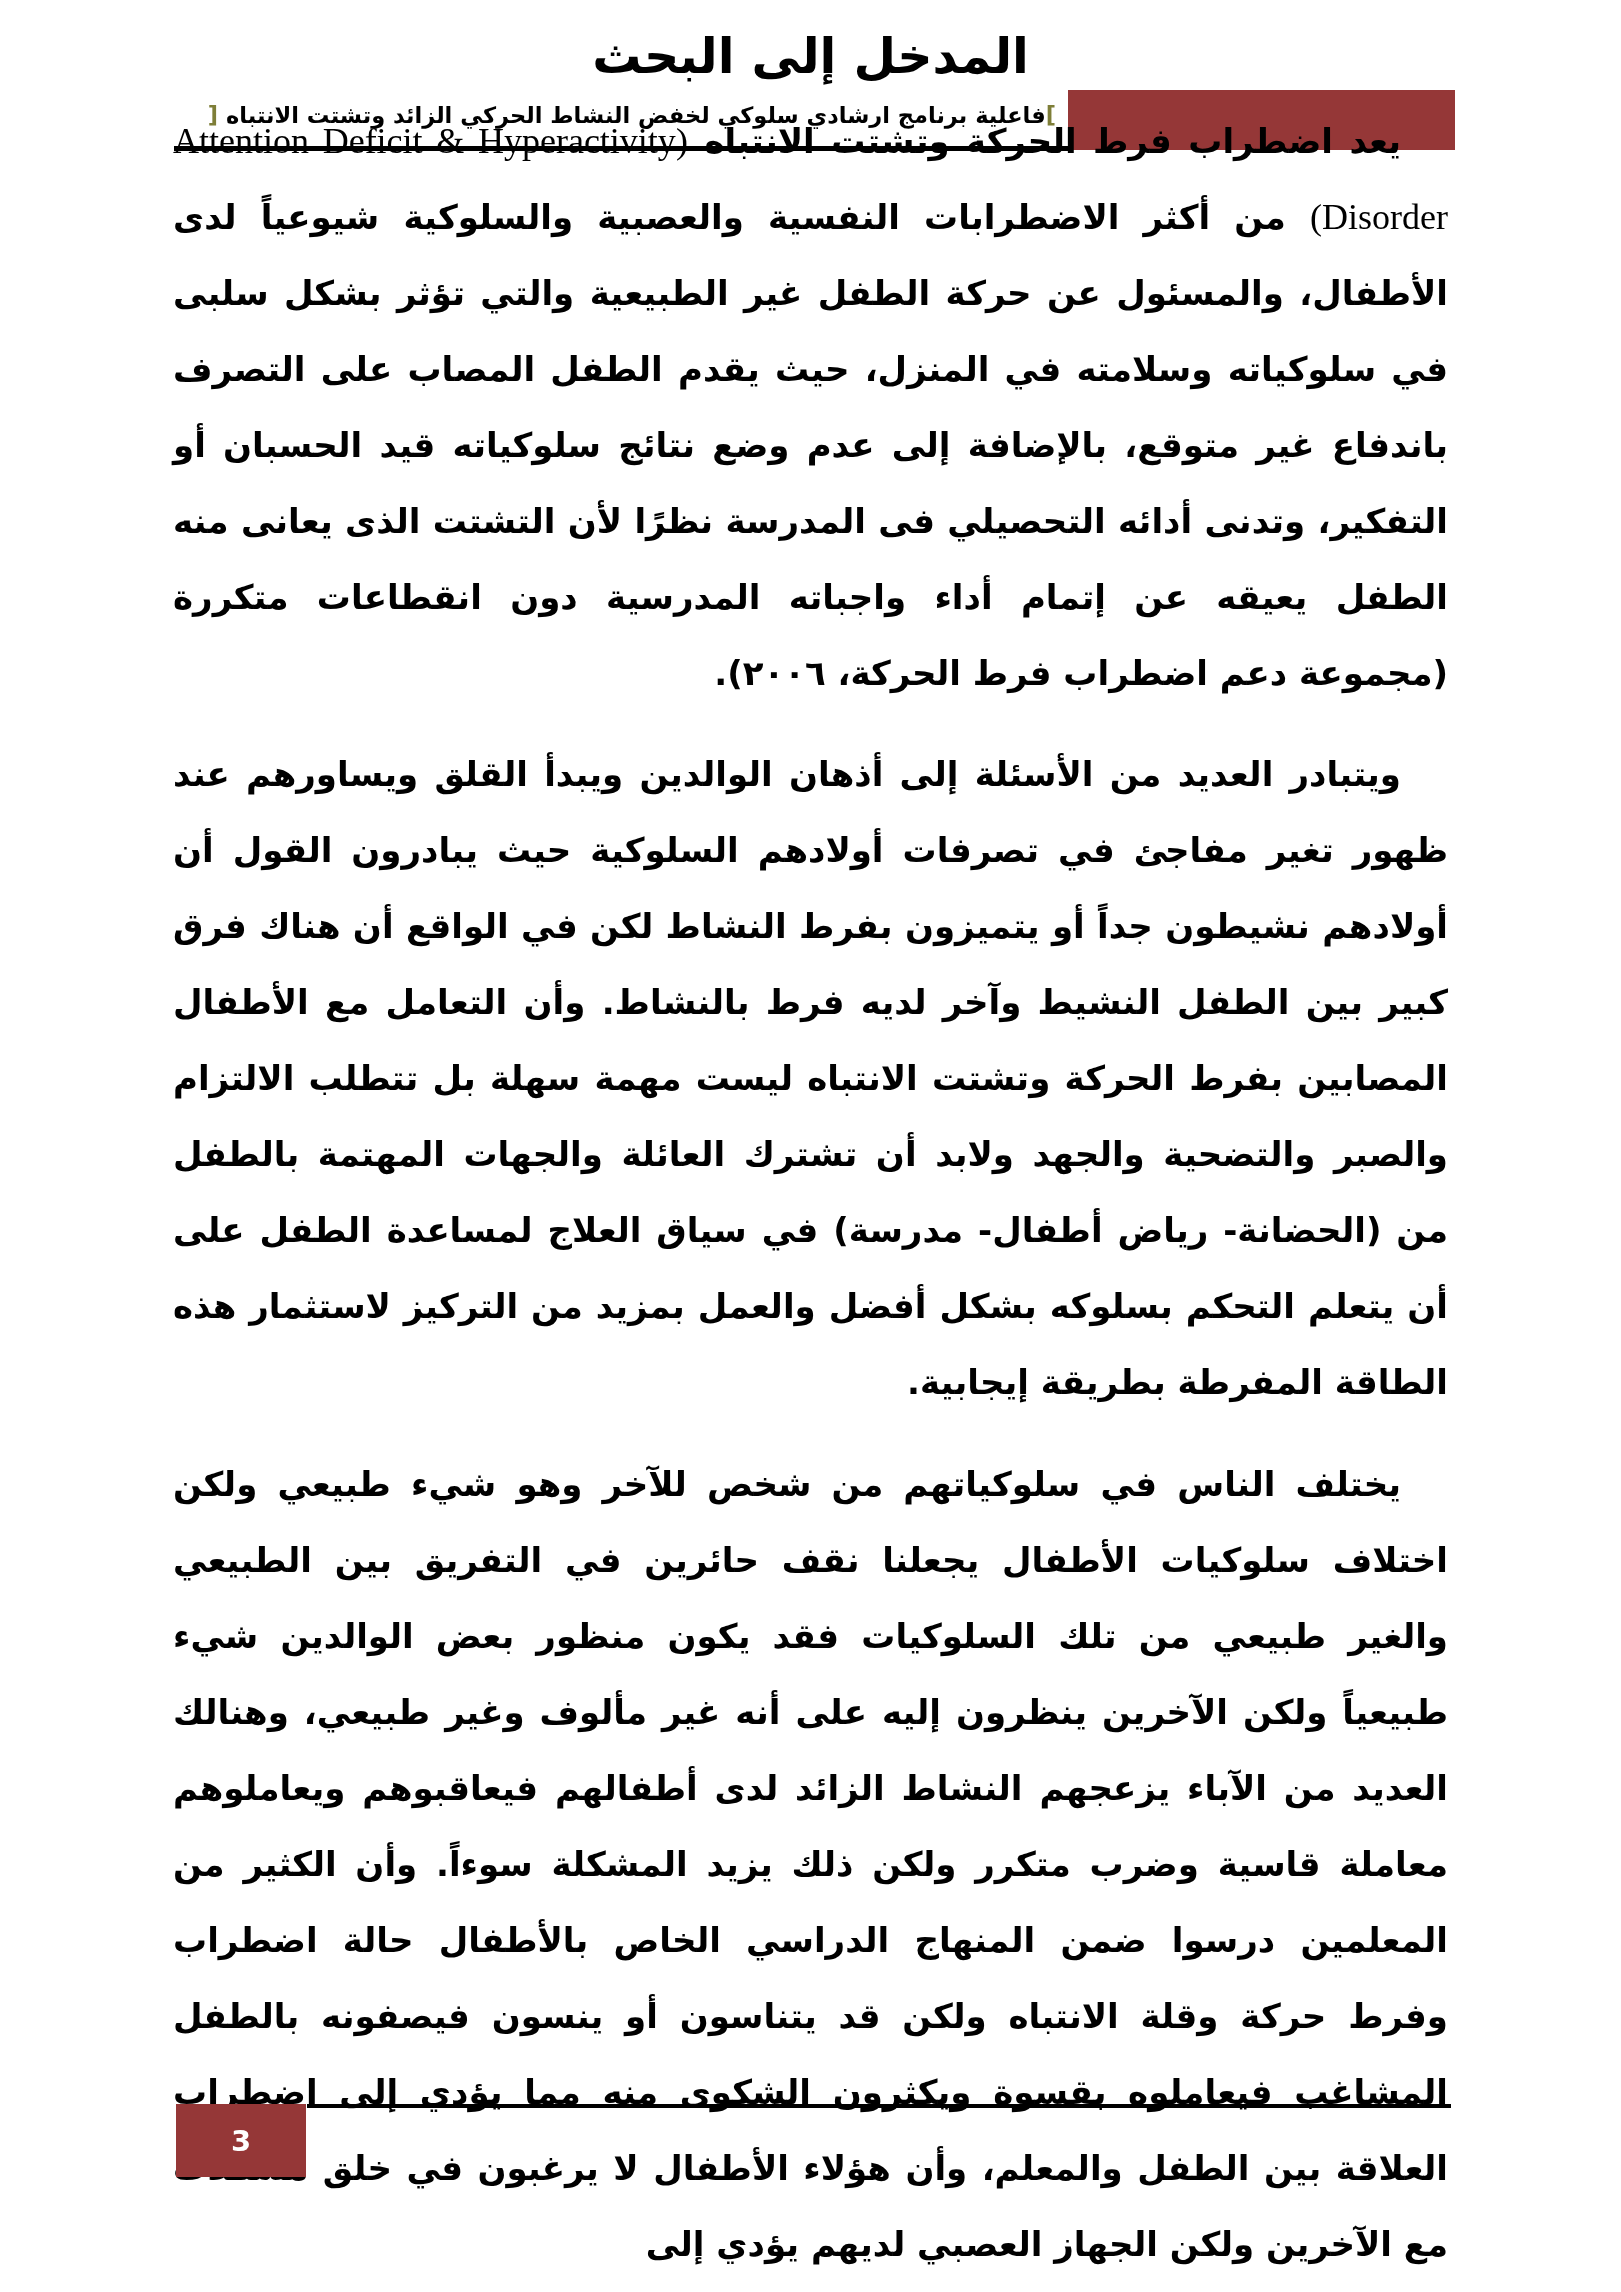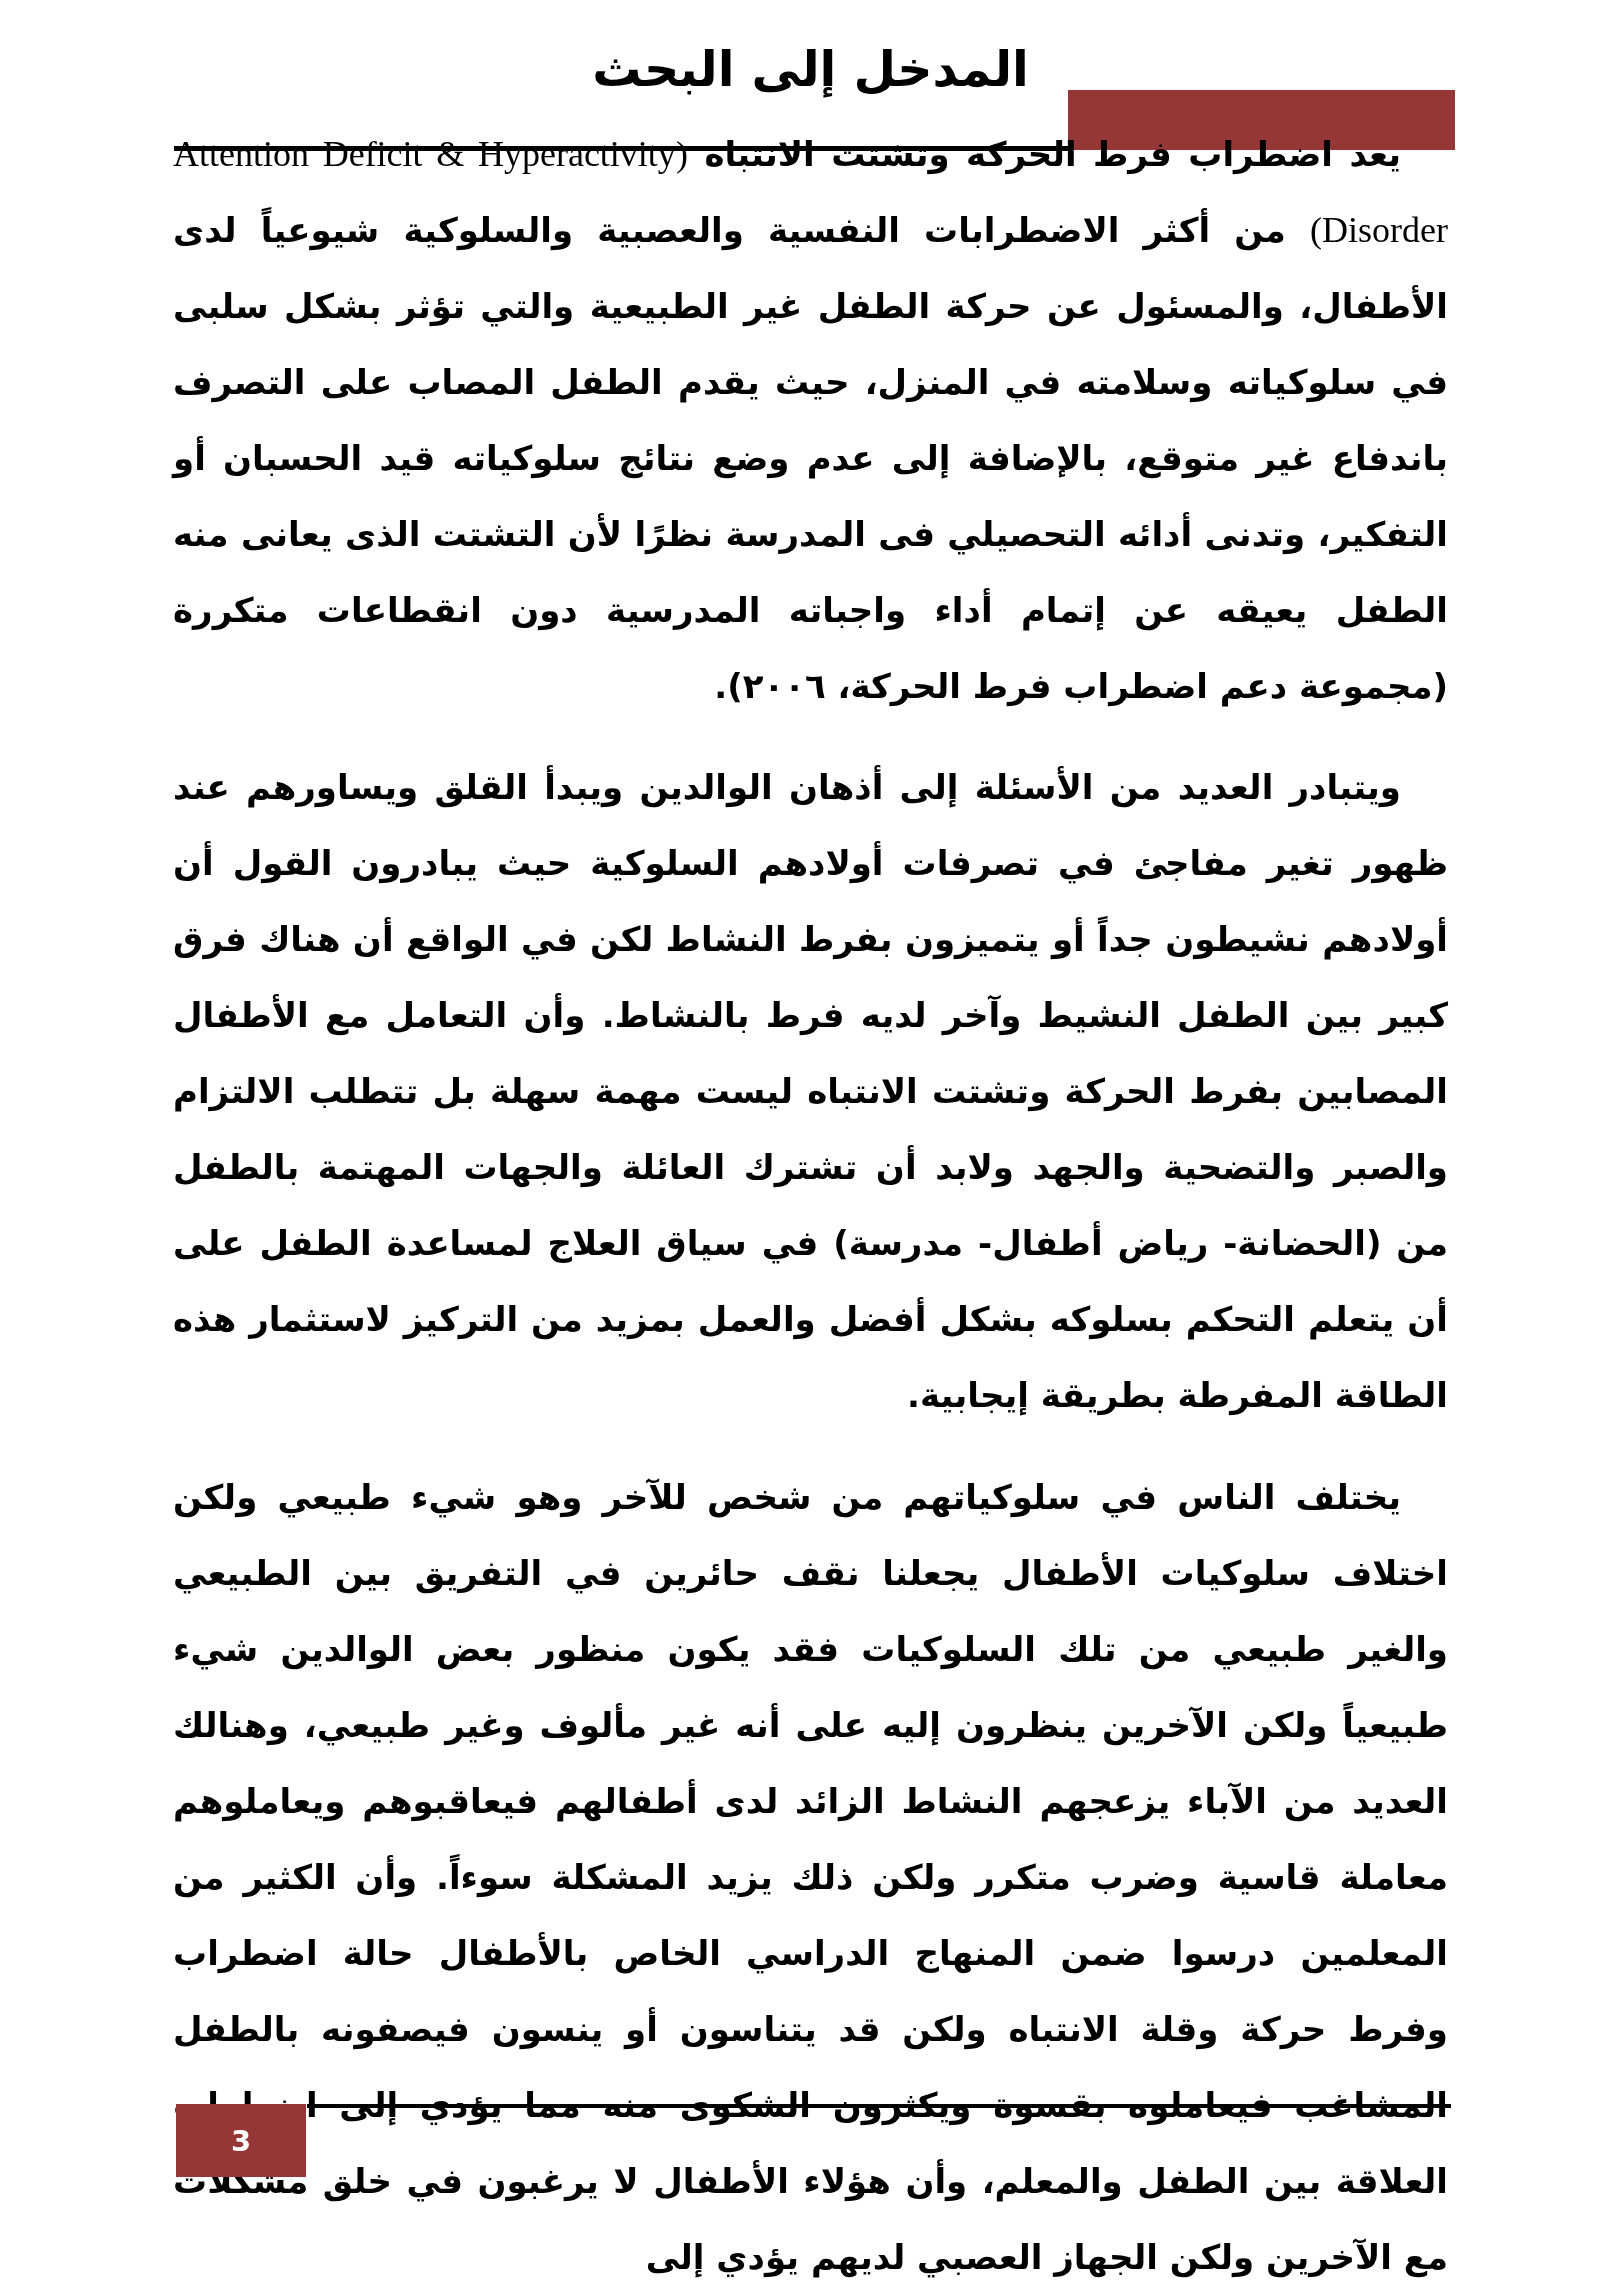--- a/index.html
+++ b/index.html
@@ -28,21 +28,21 @@
 
   
   .content{
     position:absolute;left:173px;right:173px;top:0;direction:rtl;
   }
   .chapter-title{
     margin:192px 0 0 0;text-align:center;
     font-size:53px;font-weight:bold;
   }
   .chapter-subtitle{
-    margin:41px 0 0 0;text-align:center;
+    margin:28px 0 0 0;text-align:center;
     font-size:49px;font-weight:bold;
   }
   .section-heading{
     margin:35px 0 0 0;text-align:right;
     font-size:43px;font-weight:bold;
   }
   .body-par{
     margin:17.6px 0 25.5px 0;
     font-size:34px;line-height:76px;font-weight:bold;
     text-align:justify;text-indent:47px;
@@ -68,20 +68,21 @@
     letter-spacing:2px;user-select:none;
   }
 </style>
 </head>
 <body>
 
 <div class="page">
 
   <div class="header-accent-bar"></div>
   <div class="header-rule"></div>
+  <div class="header-title"><span class="bracket">[</span><span>فاعلية برنامج ارشادي سلوكي لخفض النشاط الحركي الزائد وتشتت الانتباه </span><span class="bracket">]</span></div>
 
   <div class="content">
     <div class="chapter-subtitle">المدخل إلى البحث</div>
     <div>
         <p class="body-par"><span class="run-ar">يعد اضطراب فرط الحركة وتشتت الانتباه </span><span class="run-en">(Attention Deficit &amp; Hyperactivity Disorder)</span><span class="run-ar"> من أكثر الاضطرابات النفسية والعصبية والسلوكية شيوعياً لدى الأطفال، والمسئول عن حركة الطفل غير الطبيعية والتي تؤثر بشكل سلبى في سلوكياته وسلامته في المنزل، حيث يقدم الطفل المصاب على التصرف باندفاع غير متوقع، بالإضافة إلى عدم وضع نتائج سلوكياته قيد الحسبان أو التفكير، وتدنى أدائه التحصيلي فى المدرسة نظرًا لأن التشتت الذى يعانى منه الطفل يعيقه عن إتمام أداء واجباته المدرسية دون انقطاعات متكررة (مجموعة دعم اضطراب فرط الحركة، ٢٠٠٦).</span></p>
         <p class="body-par"><span class="run-ar">ويتبادر العديد من الأسئلة إلى أذهان الوالدين ويبدأ القلق ويساورهم عند ظهور تغير مفاجئ في تصرفات أولادهم السلوكية حيث يبادرون القول أن أولادهم نشيطون جداً أو يتميزون بفرط النشاط لكن في الواقع أن هناك فرق كبير بين الطفل النشيط وآخر لديه فرط بالنشاط. وأن التعامل مع الأطفال المصابين بفرط الحركة وتشتت الانتباه ليست مهمة سهلة بل تتطلب الالتزام والصبر والتضحية والجهد ولابد أن تشترك العائلة والجهات المهتمة بالطفل من (الحضانة- رياض أطفال- مدرسة) في سياق العلاج لمساعدة الطفل على أن يتعلم التحكم بسلوكه بشكل أفضل والعمل بمزيد من التركيز لاستثمار هذه الطاقة المفرطة بطريقة إيجابية.</span></p>
         <p class="body-par"><span class="run-ar">يختلف الناس في سلوكياتهم من شخص للآخر وهو شيء طبيعي ولكن اختلاف سلوكيات الأطفال يجعلنا نقف حائرين في التفريق بين الطبيعي والغير طبيعي من تلك السلوكيات فقد يكون منظور بعض الوالدين شيء طبيعياً ولكن الآخرين ينظرون إليه على أنه غير مألوف وغير طبيعي، وهنالك العديد من الآباء يزعجهم النشاط الزائد لدى أطفالهم فيعاقبوهم ويعاملوهم معاملة قاسية وضرب متكرر ولكن ذلك يزيد المشكلة سوءاً. وأن الكثير من المعلمين درسوا ضمن المنهاج الدراسي الخاص بالأطفال حالة اضطراب وفرط حركة وقلة الانتباه ولكن قد يتناسون أو ينسون فيصفونه بالطفل المشاغب فيعاملوه بقسوة ويكثرون الشكوى منه مما يؤدي إلى اضطراب العلاقة بين الطفل والمعلم، وأن هؤلاء الأطفال لا يرغبون في خلق مشكلات مع الآخرين ولكن الجهاز العصبي لديهم يؤدي إلى</span></p>
       </div>
   </div>
 

